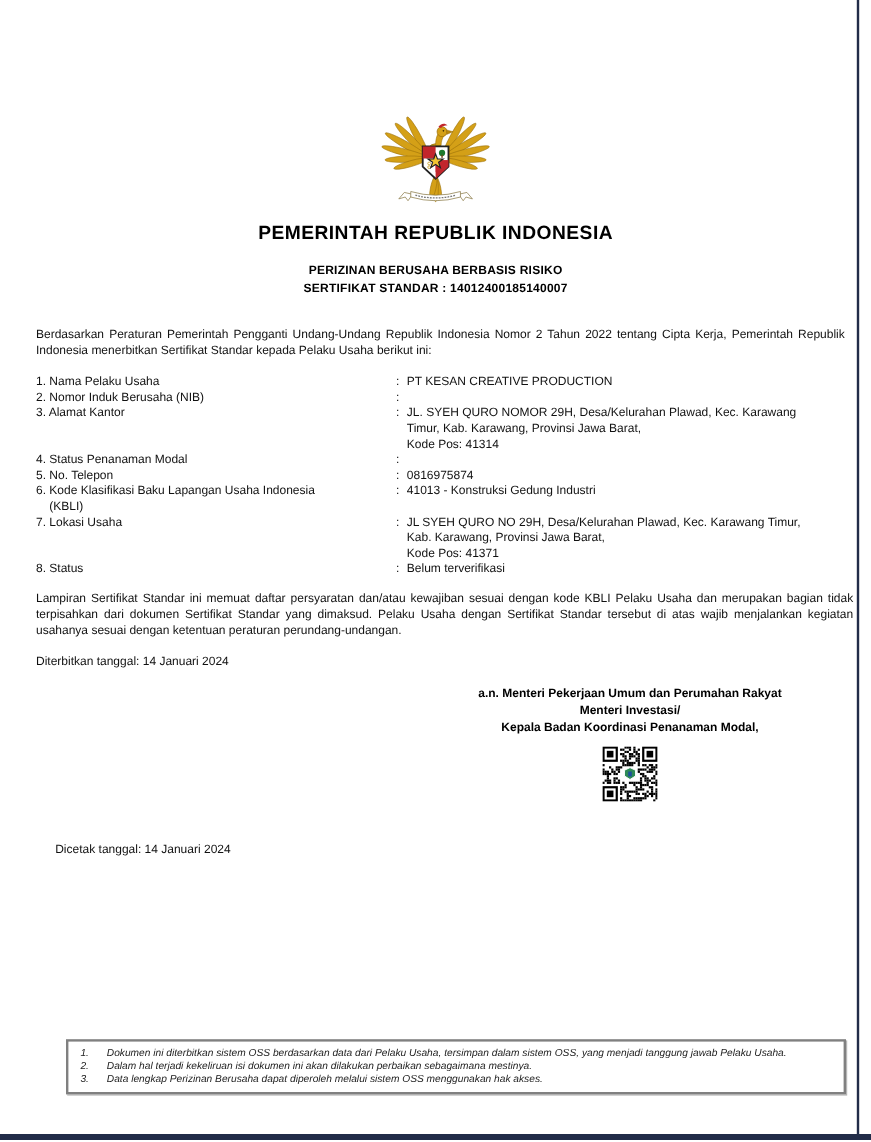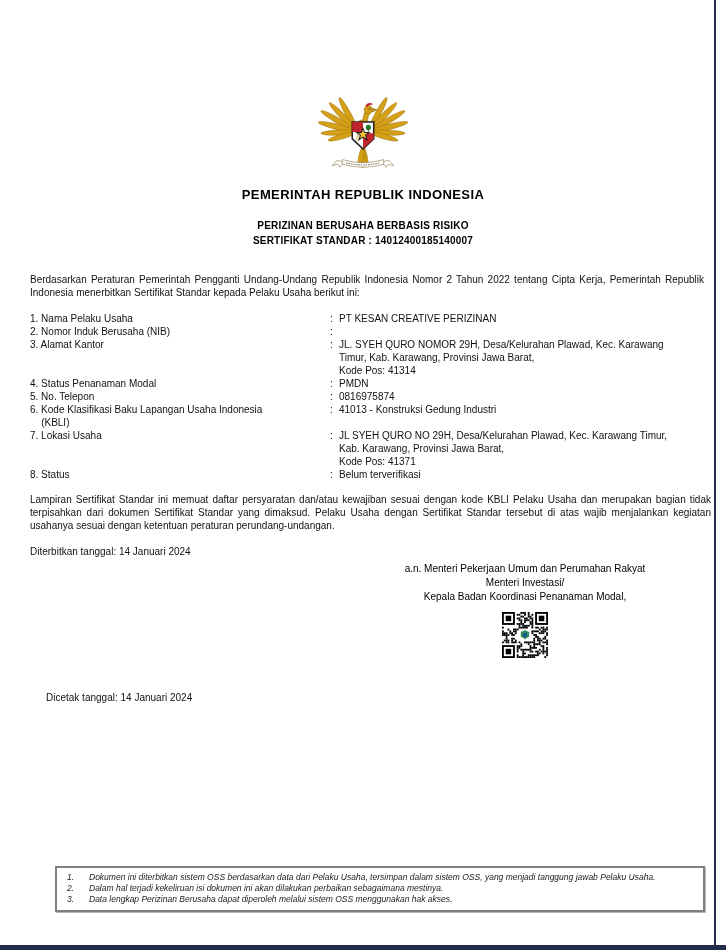--- a/index.html
+++ b/index.html
@@ -10,21 +10,21 @@
     font-size:10px; color:#111; line-height:13px;
   }
   
   .edge-right  { position:absolute; top:0; right:10px; bottom:5px; width:2px; background:#222c49; }
   .edge-bottom { position:absolute; left:0; right:0; bottom:2px; height:5px; background:#222c49; }
 
   .emblem { width:92px; height:96px; margin:84px auto 0 auto; display:block; }
 
   .gov-title {
     margin-top:8px; text-align:center; font-weight:bold;
-    font-size:13px; letter-spacing:0.4px; color:#000;
+    font-size:16px; letter-spacing:0.4px; color:#000;
   }
   .doc-title {
     margin-top:17px; text-align:center; font-weight:bold;
     font-size:10px; line-height:15px; letter-spacing:0.2px; color:#000;
     white-space:pre-line;
   }
 
   .intro {
     margin:25px 22px 0 30px;
     text-align:justify;
@@ -37,22 +37,22 @@
   .field-value { flex:1; white-space:pre-wrap; }
 
   .closing {
     margin:12px 15px 0 30px;
     text-align:justify;
   }
 
   .issued { margin:13px 15px 0 30px; }
 
   .signature {
-    width:330px; margin:4px 36px 0 auto;
-    text-align:center; font-weight:normal; line-height:14px;
+    width:330px; margin:14px 36px 0 auto;
+    text-align:center; font-weight:bold; line-height:14px;
     white-space:pre-line; color:#000;
   }
   .qr-wrap { width:330px; margin:8px 36px 0 auto; text-align:center; }
   .qr-wrap svg { display:inline-block; }
   .signature-note {
     width:330px; margin:10px 36px 0 auto;
     text-align:center; font-weight:bold; color:#000;
   }
 
   .printed { margin:30px 15px 0 30px;padding-left:16px; }
@@ -128,37 +128,36 @@
 
   <div class="doc-title">PERIZINAN BERUSAHA BERBASIS RISIKO
 SERTIFIKAT STANDAR : 14012400185140007</div>
 
   <div class="intro">Berdasarkan Peraturan Pemerintah Pengganti Undang-Undang Republik Indonesia Nomor 2 Tahun 2022 tentang Cipta Kerja, Pemerintah Republik Indonesia menerbitkan Sertifikat Standar kepada Pelaku Usaha berikut ini:</div>
 
   <div class="fields">
     <div class="field-row">
       <div class="field-label">1. Nama Pelaku Usaha</div>
       <div class="field-colon">:</div>
-      <div class="field-value">PT KESAN CREATIVE PERIZINAN</div>
+      <div class="field-value">PT KESAN CREATIVE PRODUCTION</div>
     </div>
     <div class="field-row">
       <div class="field-label">2. Nomor Induk Berusaha (NIB)</div>
       <div class="field-colon">:</div>
     </div>
     <div class="field-row">
       <div class="field-label">3. Alamat Kantor</div>
       <div class="field-colon">:</div>
       <div class="field-value">JL. SYEH QURO NOMOR 29H, Desa/Kelurahan Plawad, Kec. Karawang
 Timur, Kab. Karawang, Provinsi Jawa Barat,
 Kode Pos: 41314</div>
     </div>
     <div class="field-row">
       <div class="field-label">4. Status Penanaman Modal</div>
       <div class="field-colon">:</div>
-      <div class="field-value">PMDN</div>
     </div>
     <div class="field-row">
       <div class="field-label">5. No. Telepon</div>
       <div class="field-colon">:</div>
       <div class="field-value">0816975874</div>
     </div>
     <div class="field-row">
       <div class="field-label">6. Kode Klasifikasi Baku Lapangan Usaha Indonesia
     (KBLI)</div>
       <div class="field-colon">:</div>

